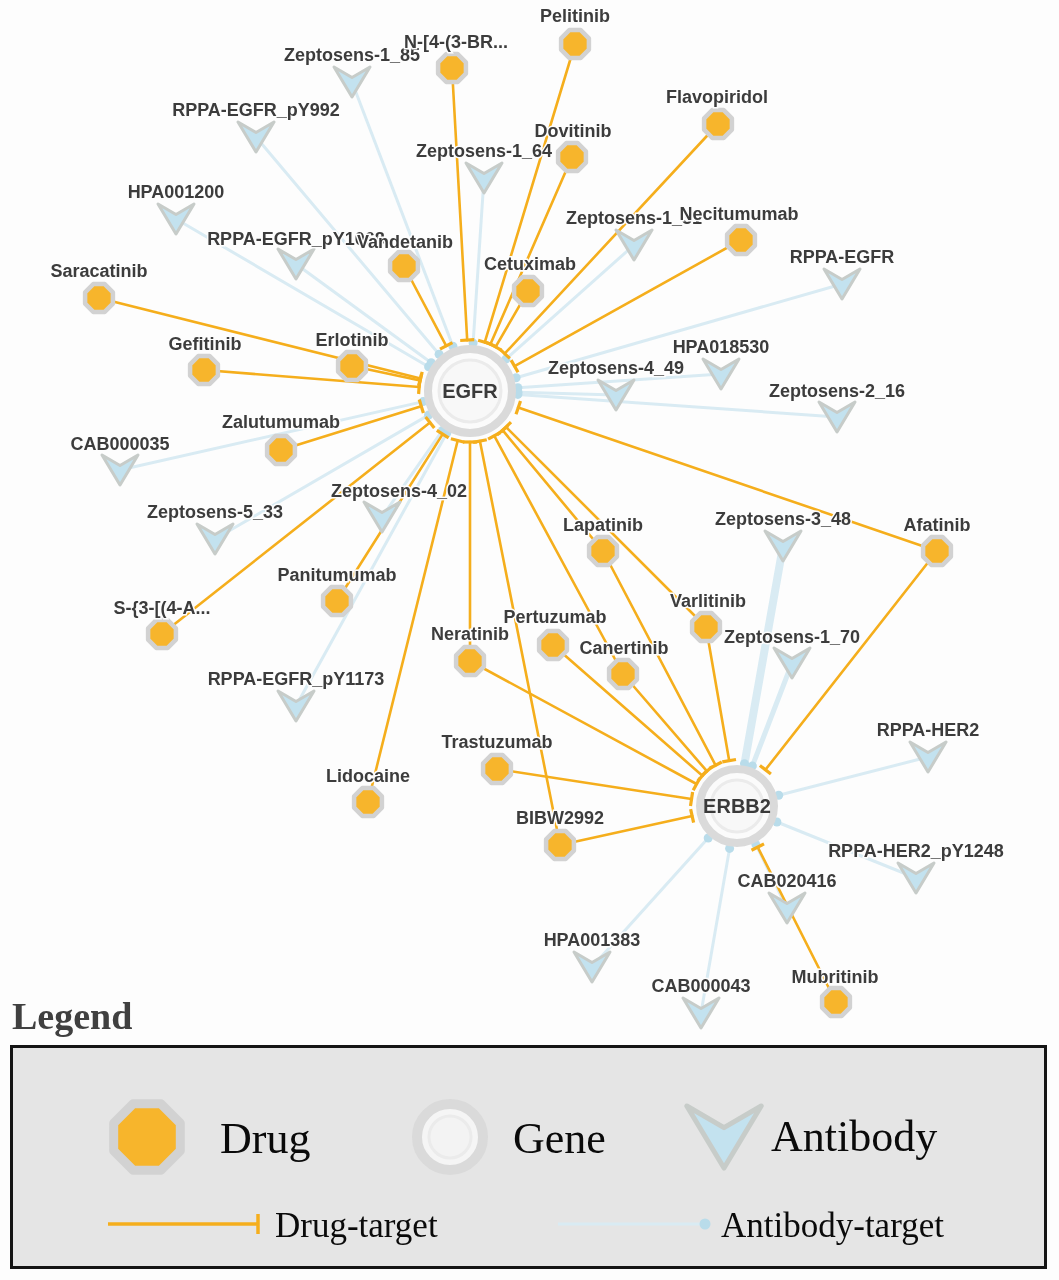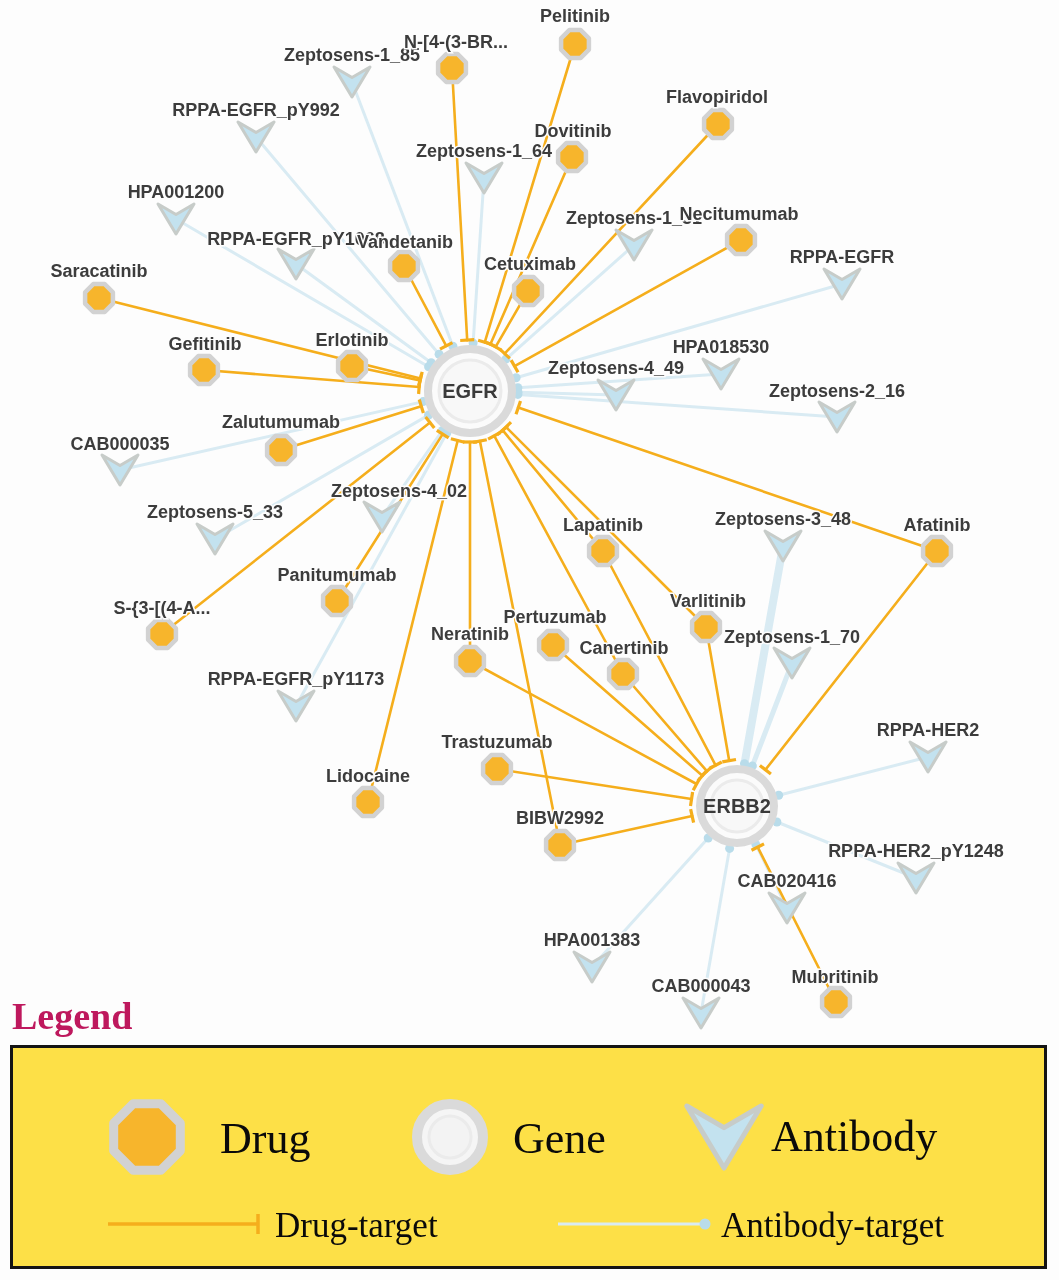--- a/index.html
+++ b/index.html
@@ -27,30 +27,30 @@
     font-size: 20px;
     fill: #3a3a3a;
   }
   #legend-title {
     position: absolute;
     left: 12px;
     top: 994px;
     font-family: "Liberation Serif", serif;
     font-weight: bold;
     font-size: 38px;
-    color: #be185d;
+    color: #404040;
   }
   #legend-box {
     position: absolute;
     left: 10px;
     top: 1045px;
     width: 1031px;
     height: 218px;
     border: 3px solid #141414;
-    background: #fde047;
+    background: #e5e5e5;
   }
   #legend-svg { position: absolute; left: 0; top: 0; }
   .lg-node-text {
     font-family: "Liberation Serif", serif;
     font-size: 44px;
     fill: #0a0a0a;
   }
   .lg-edge-text {
     font-family: "Liberation Serif", serif;
     font-size: 35px;

